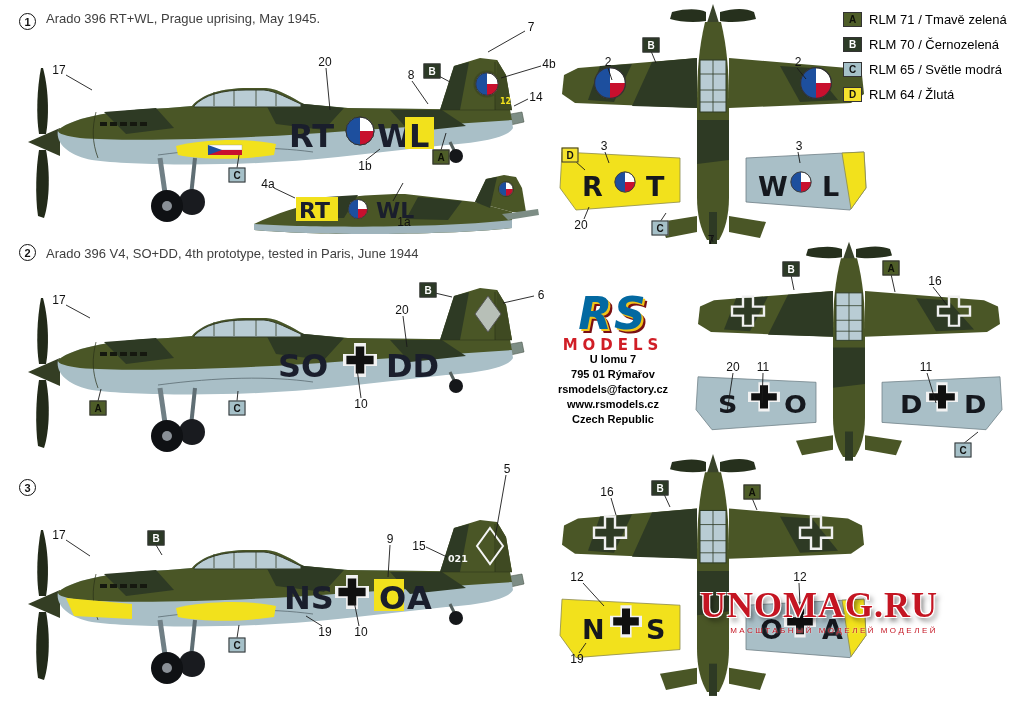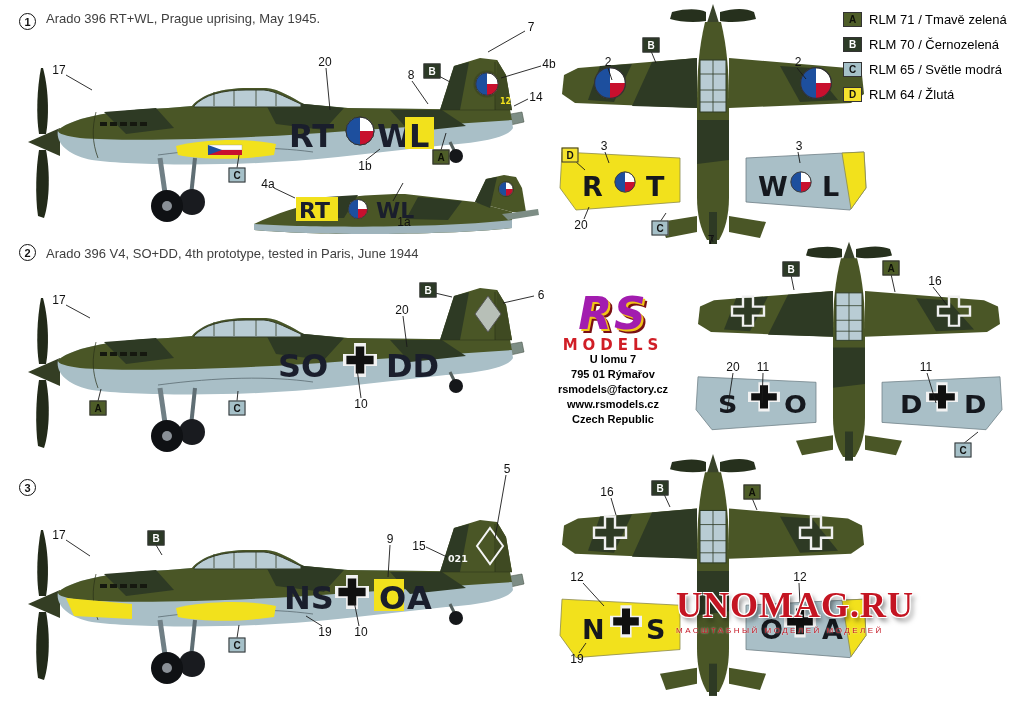--- a/index.html
+++ b/index.html
@@ -30,25 +30,25 @@
   .bC{background:#a5c0c8;color:#111;}
   .bD{background:#f5e32e;color:#111;}
   
   .code{font-family:"DejaVu Sans",sans-serif;font-weight:bold;font-size:32px;fill:#1a1e2c;}
   .code-sm{font-family:"DejaVu Sans",sans-serif;font-weight:bold;font-size:22px;fill:#1a1e2c;}
   .code-tv{font-family:"DejaVu Sans",sans-serif;font-weight:bold;font-size:27px;fill:#15181e;}
   .finnum{font-family:"DejaVu Sans",sans-serif;font-weight:bold;}
   
   .logo{position:absolute;left:546px;top:292px;width:134px;text-align:center;}
   .logo-rs{font-family:"DejaVu Sans",sans-serif;font-style:italic;font-weight:900;font-size:44px;line-height:44px;
-           color:#a21caf;letter-spacing:2px;text-shadow:2px 2px 0 #f0c419,4px 4px 0 #7a1014;}
+           color:#0369a1;letter-spacing:2px;text-shadow:2px 2px 0 #f0c419,4px 4px 0 #7a1014;}
   .logo-models{font-family:"DejaVu Sans",sans-serif;font-weight:bold;font-size:15px;letter-spacing:5px;color:#d01e26;margin-top:0px;}
   .addr{position:absolute;left:546px;top:352px;width:134px;text-align:center;font-size:11px;font-weight:bold;line-height:15px;color:#000;}
   
-  .wm{position:absolute;left:676px;top:586px;width:262px;text-align:left;z-index:50;}
+  .wm{position:absolute;left:676px;top:586px;width:262px;text-align:right;z-index:50;}
   .wm-title{font-family:"Liberation Serif",serif;font-weight:bold;font-size:36px;line-height:38px;color:#c41522;letter-spacing:1px;
             text-shadow:-1px -1px 0 #fff,1px -1px 0 #fff,-1px 1px 0 #fff,1px 1px 0 #fff,3px 4px 5px rgba(0,0,0,0.5);}
   .wm-sub{font-size:8px;letter-spacing:2.5px;color:#c41522;margin-top:2px;text-shadow:0 0 2px #fff;}
   .lines{pointer-events:none;}
   .lines line{stroke:#1a1a1a;stroke-width:0.9;}
 </style>
 </head>
 <body>
 
 <div class="canvas">

